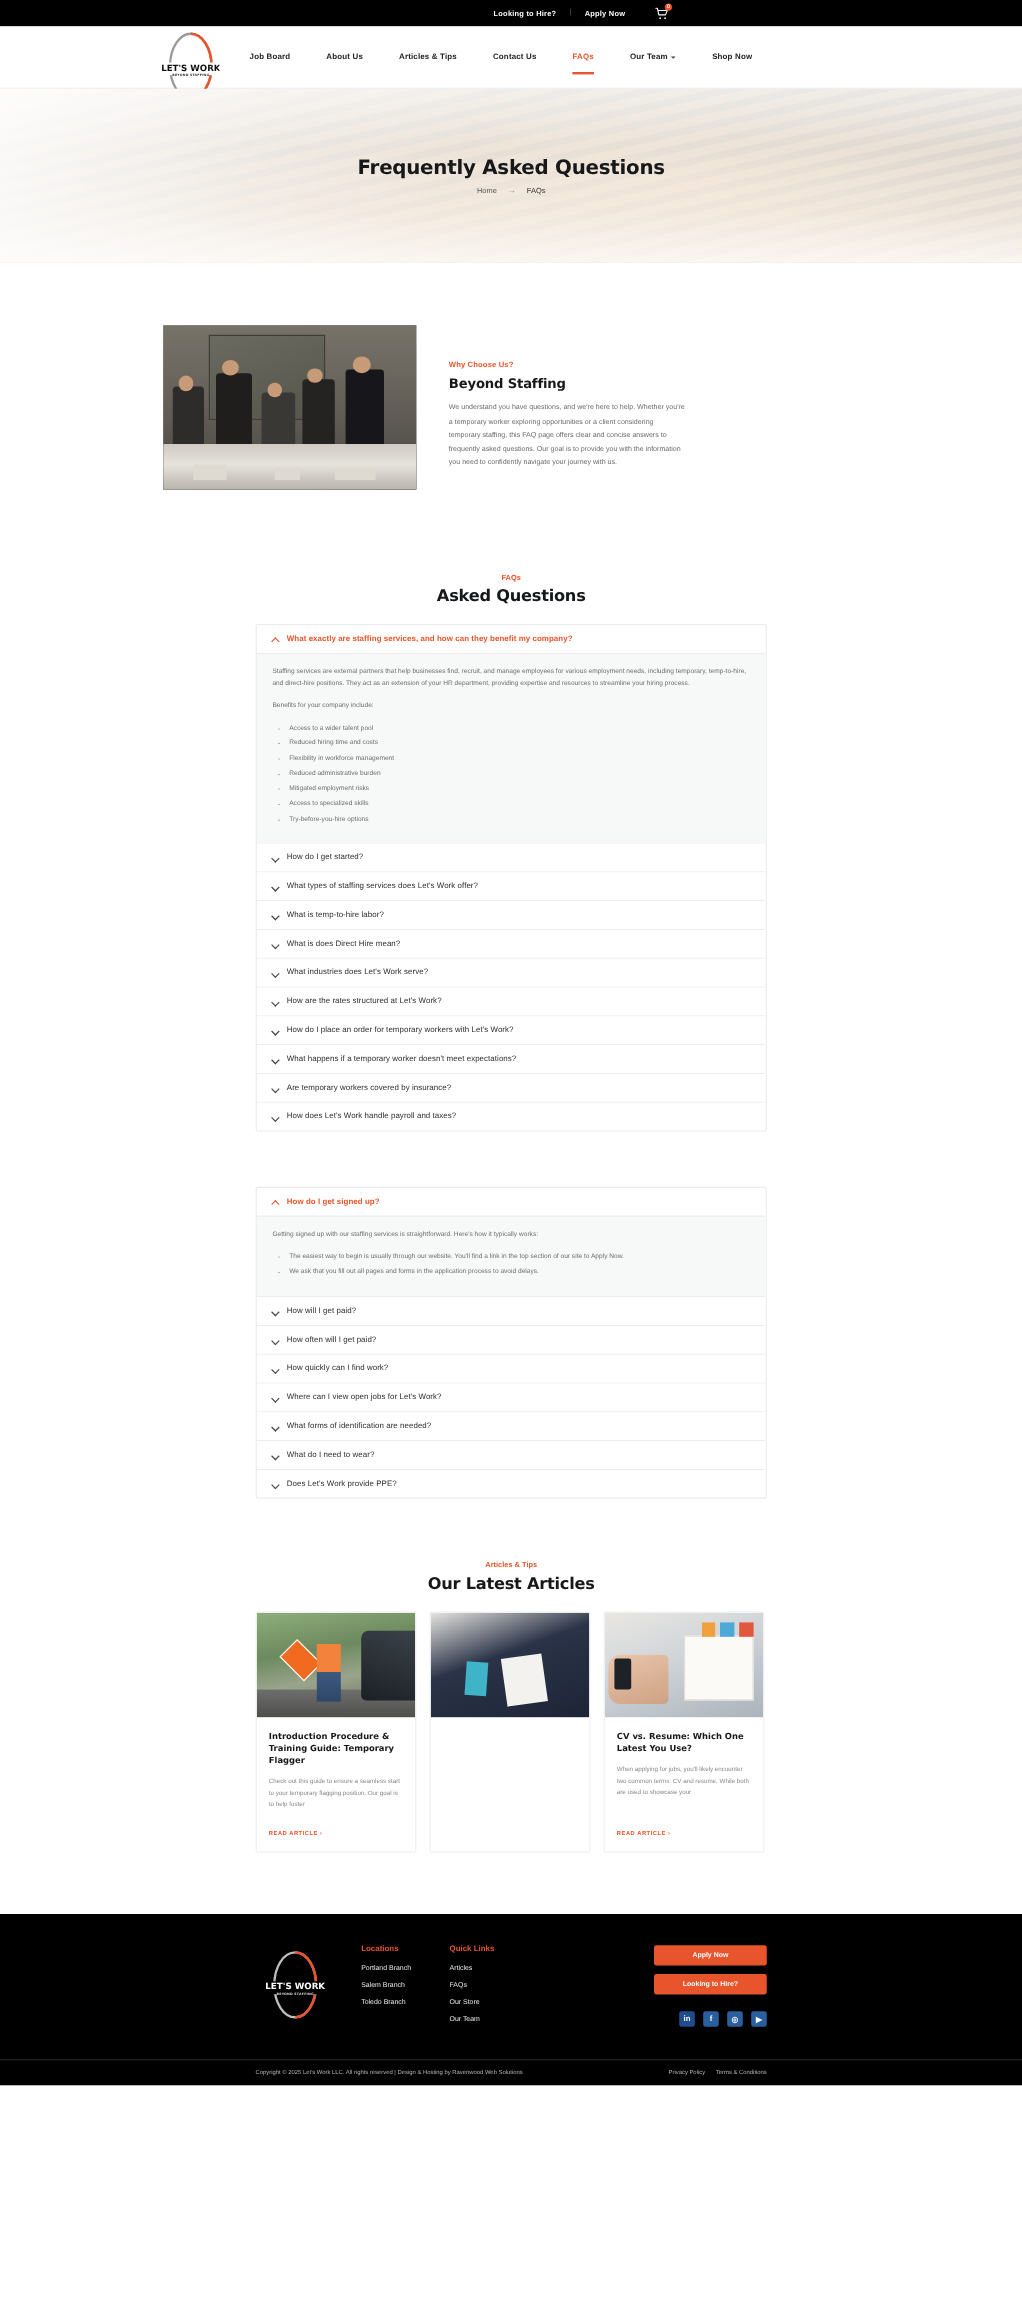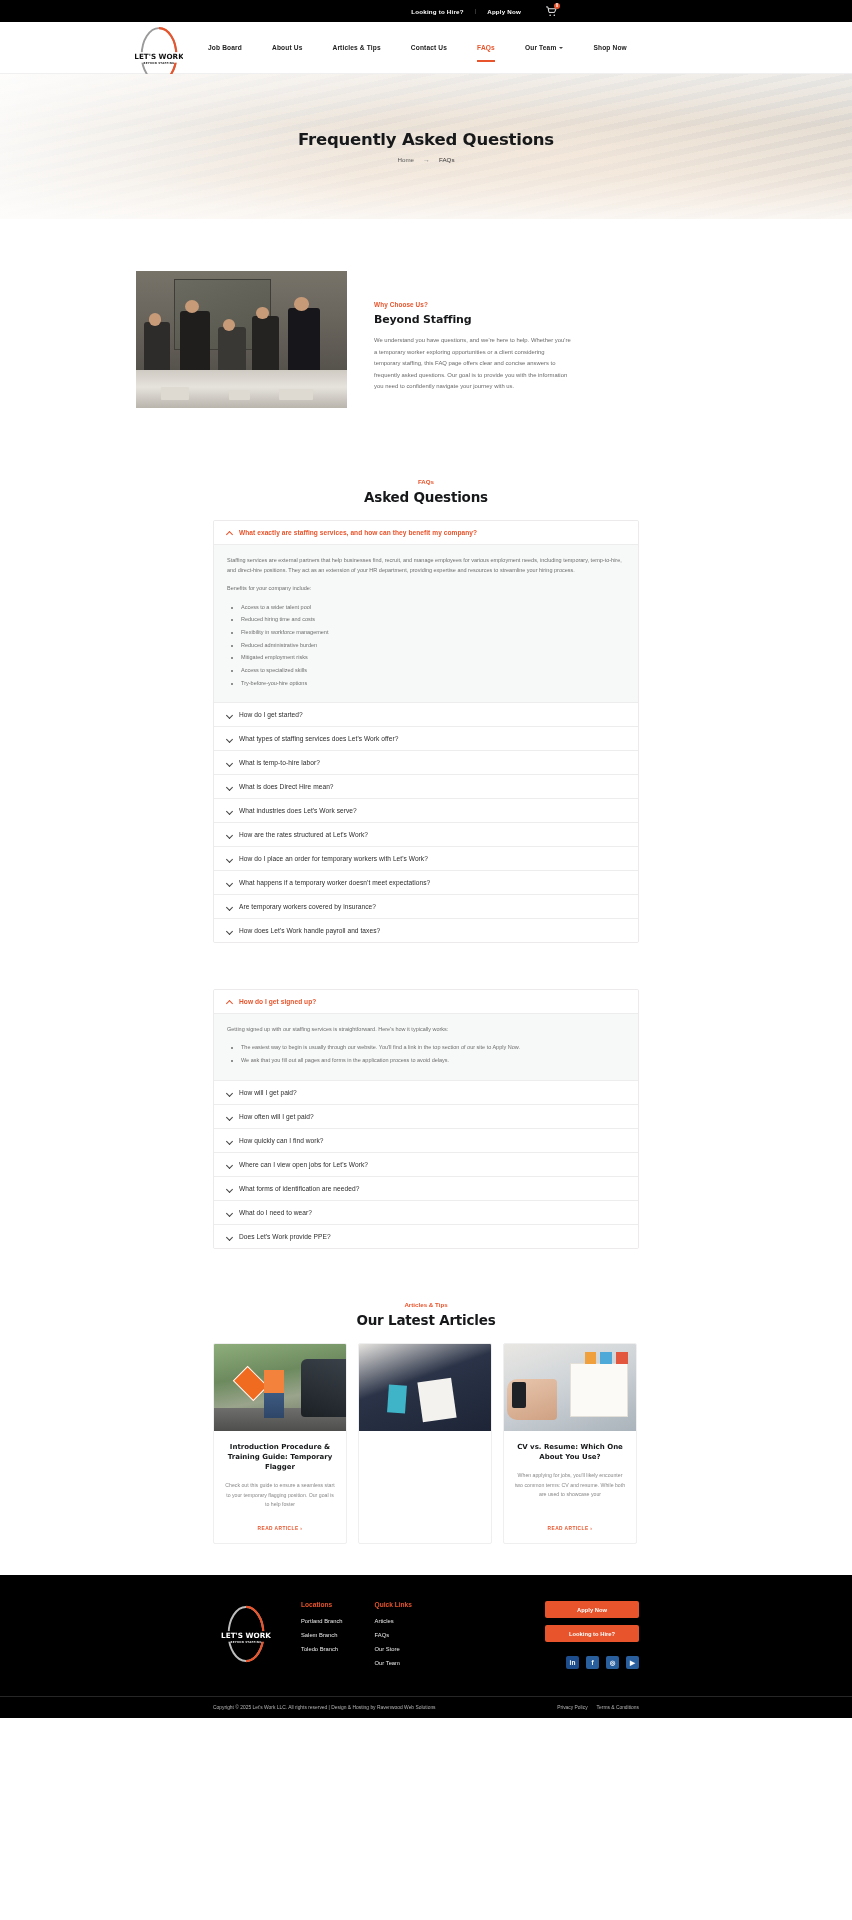--- a/index.html
+++ b/index.html
@@ -273,27 +273,26 @@
     line-height: 1.85;
     color: #6e6e6e;
     border-top: 1px solid #ededed;
   }
   .acc-a p { margin-bottom: 8px; }
   .acc-a p:last-child { margin-bottom: 0; }
   .acc-a ul { margin: 0 0 0 14px; }
   .acc-a li { margin-bottom: 2.5px; list-style: disc; }
 
   
-  .articles { padding-top: 52px; padding-bottom: 31px; }
+  .articles { padding-top: 52px; padding-bottom: 51px; }
   .cards {
     width: 426px;
     margin: 0 auto 0;
     display: flex;
     gap: 11px;
-    text-align: center;
   }
   .card {
     width: 134px;
     background: #fff;
     border: 1px solid #efefef;
     border-radius: 2px;
     overflow: hidden;
     display: flex;
     flex-direction: column;
   }
@@ -695,21 +694,21 @@
     <div class="card">
       <div class="card-img ci3">
         <div class="paper"></div>
           <div class="tab t1"></div>
           <div class="tab t2"></div>
           <div class="tab t3"></div>
         <div class="hand"></div>
           <div class="band"></div>
       </div>
       <div class="card-body">
-        <div class="card-title">CV vs. Resume: Which One About You Use?</div>
+        <div class="card-title">CV vs. Resume: Which One Latest You Use?</div>
         <div class="card-ex">When applying for jobs, you'll likely encounter two common terms: CV and resume. While both are used to showcase your</div>
         <a class="card-link" href="#">READ ARTICLE ›</a>
       </div>
     </div>
   </div>
 </div>
 
 <div class="footer">
   <div class="foot-in">
     <svg class="foot-logo" viewBox="0 0 100 120">

